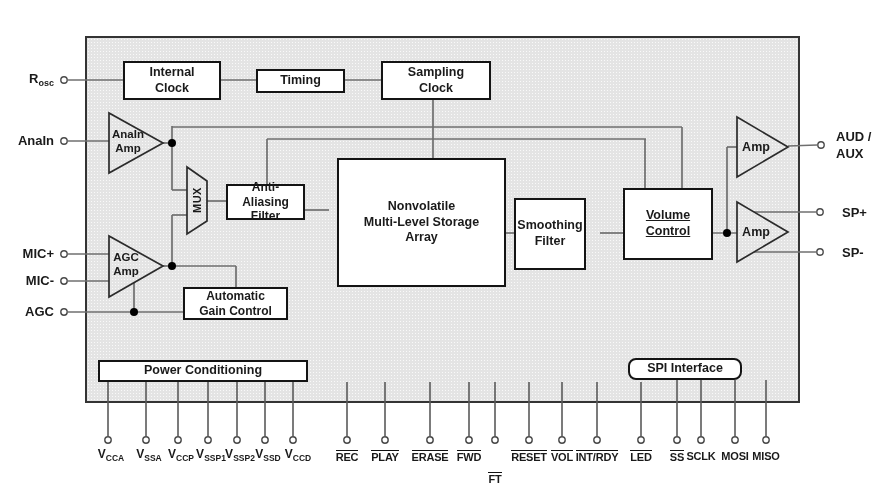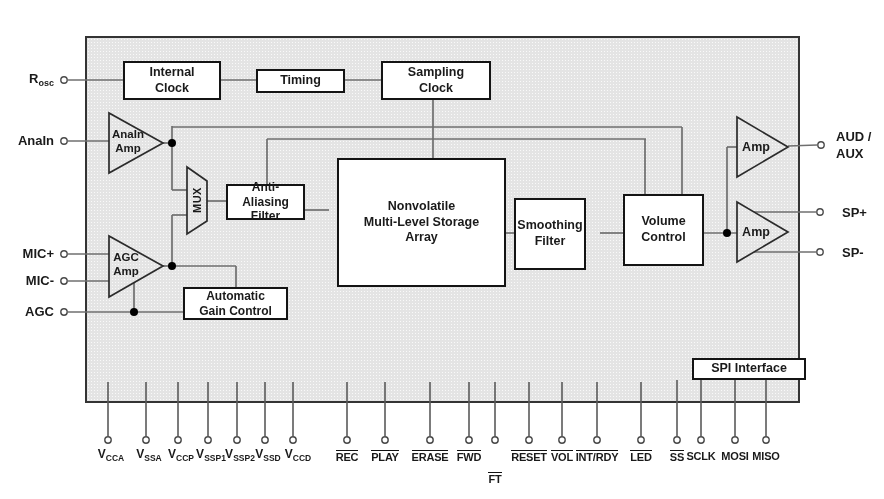--- a/index.html
+++ b/index.html
@@ -182,25 +182,26 @@
   <div class="box" style="left:381px; top:61px; width:110px; height:39px;">Sampling
 Clock</div>
   <div class="box small" style="left:226px; top:184px; width:79px; height:36px;">Anti-
 Aliasing
 Filter</div>
   <div class="box" style="left:329px; top:158px; width:169px; height:129px;margin-left:8px;">Nonvolatile
 Multi-Level Storage
 Array</div>
   <div class="box" style="left:514px; top:198px; width:72px; height:72px;">Smoothing
 Filter</div>
-  <div class="box" style="left:623px; top:194px; width:81px; height:72px;">Volume
+  <div class="box" style="left:623px; top:188px; width:90px; height:72px;text-decoration:underline;">Volume
 Control</div>
   <div class="box small" style="left:183px; top:287px; width:105px; height:33px;">Automatic
 Gain Control</div>
-  <div class="box" style="left:692px; top:358px; width:114px; height:22px;">SPI Interface</div>
+  <div class="box" style="left:98px; top:360px; width:210px; height:22px;">Power Conditioning</div>
+  <div class="box" style="left:628px; top:358px; width:114px; height:22px;border-radius:8px;">SPI Interface</div>
 
   <div class="amp-lbl" style="left:104px; top:128px; width:48px; font-size:11.5px;">AnaIn
 Amp</div>
   <div class="amp-lbl" style="left:104px; top:251px; width:44px; font-size:11.5px;">AGC
 Amp</div>
   <div class="amp-lbl" style="left:735px; top:140px; width:42px; font-size:12.5px;">Amp</div>
   <div class="amp-lbl" style="left:735px; top:225px; width:42px; font-size:12.5px;">Amp</div>
   <div class="mux-lbl">MUX</div>
 
   <div class="pin-lbl right-align" style="top:71px;"><span>R</span><sub class="rsub">osc</sub></div>

